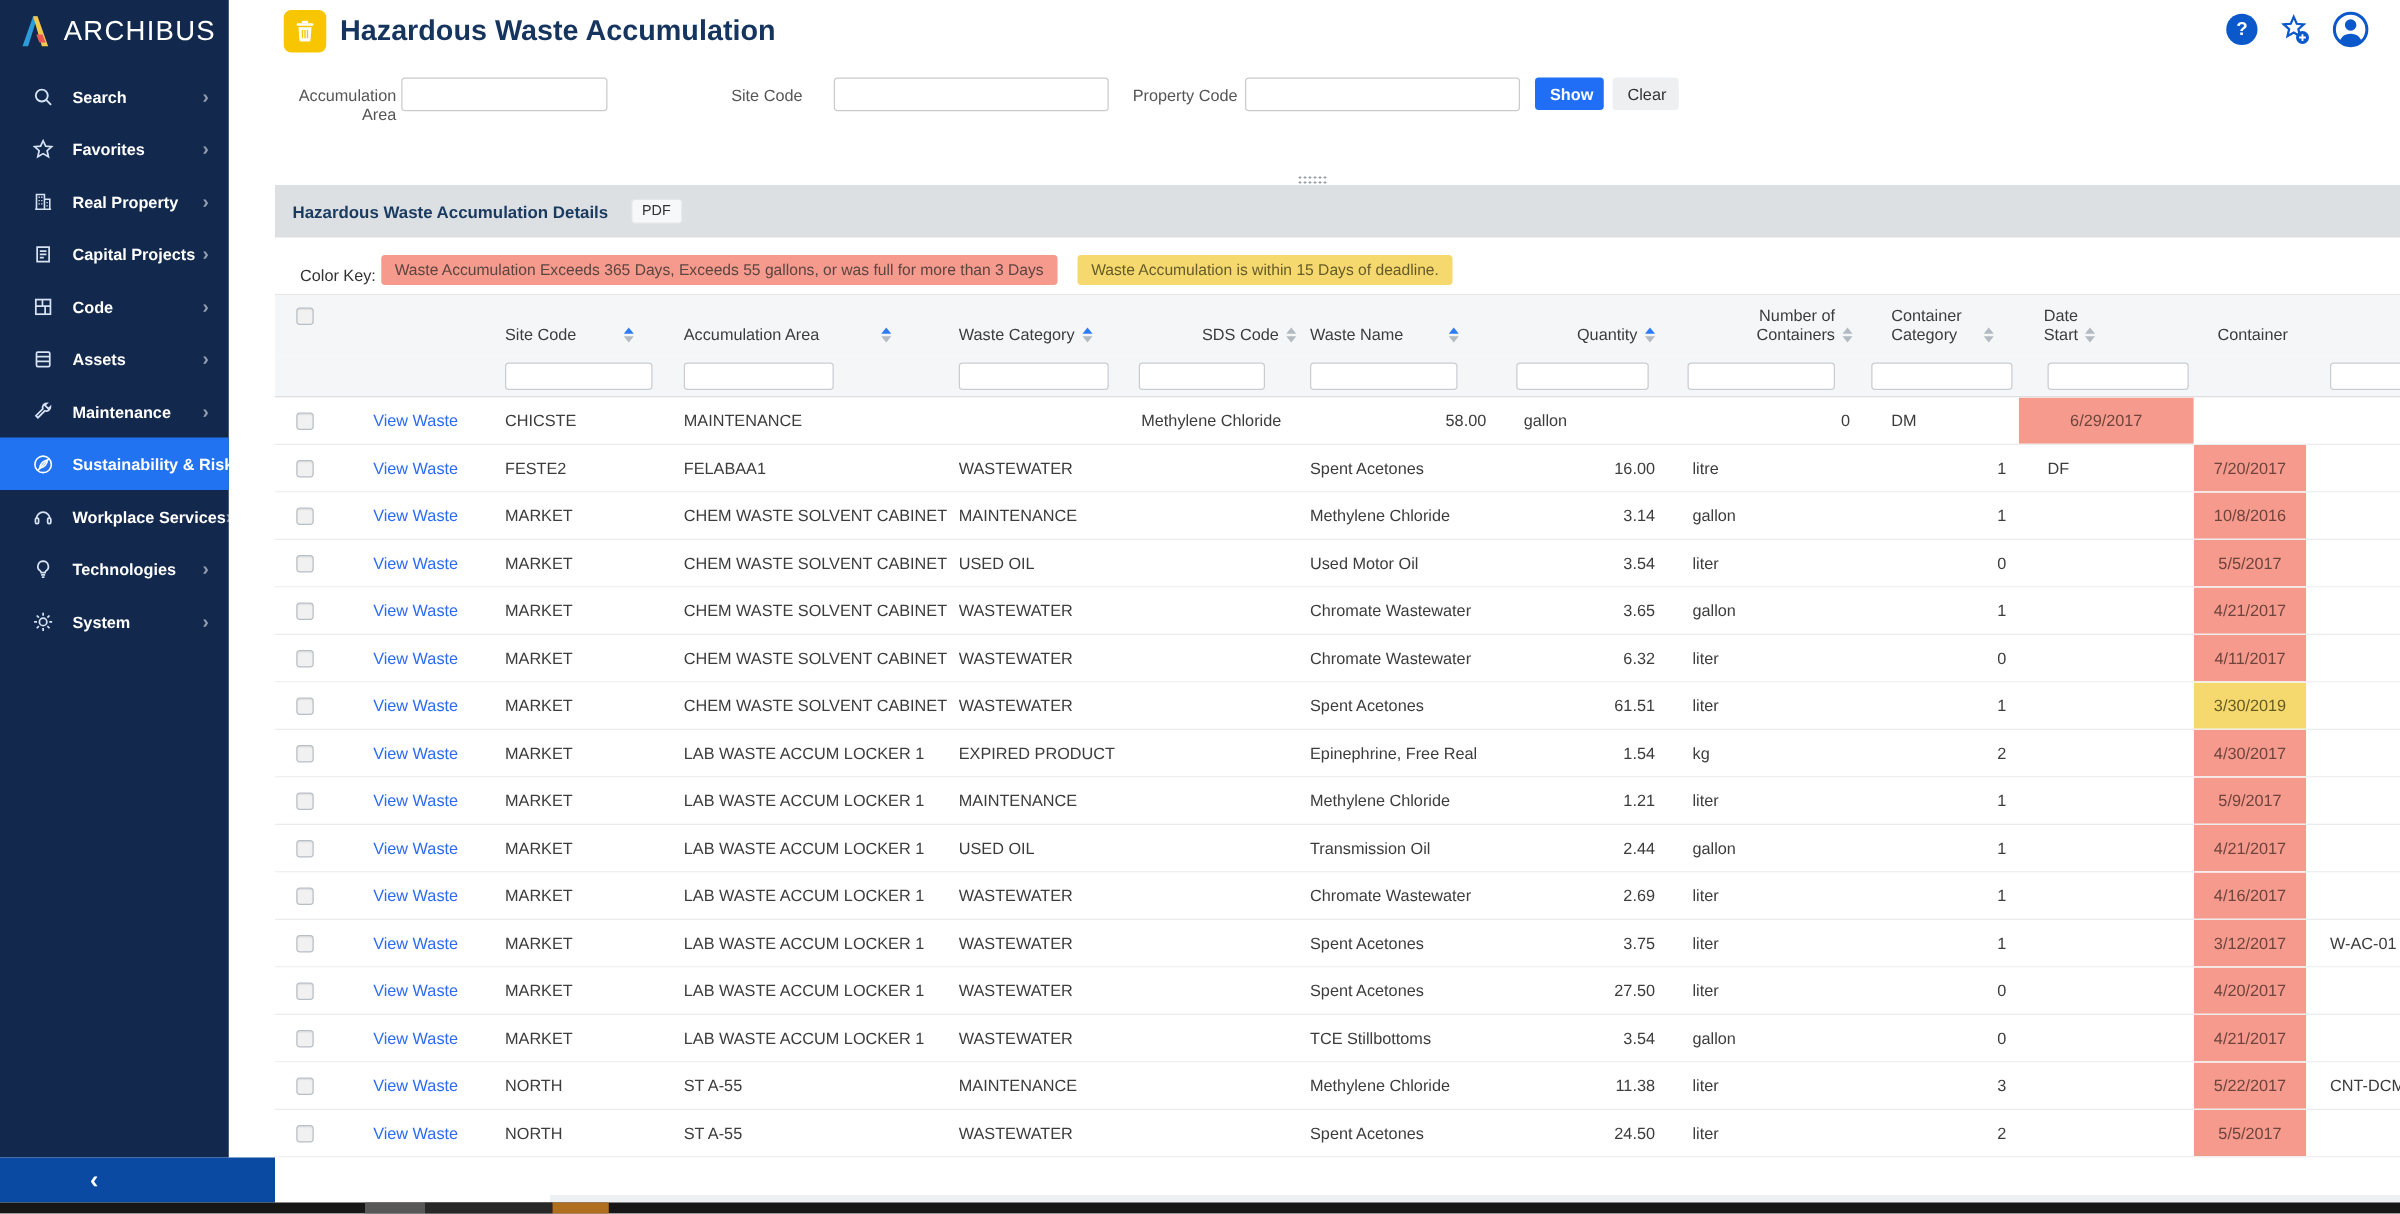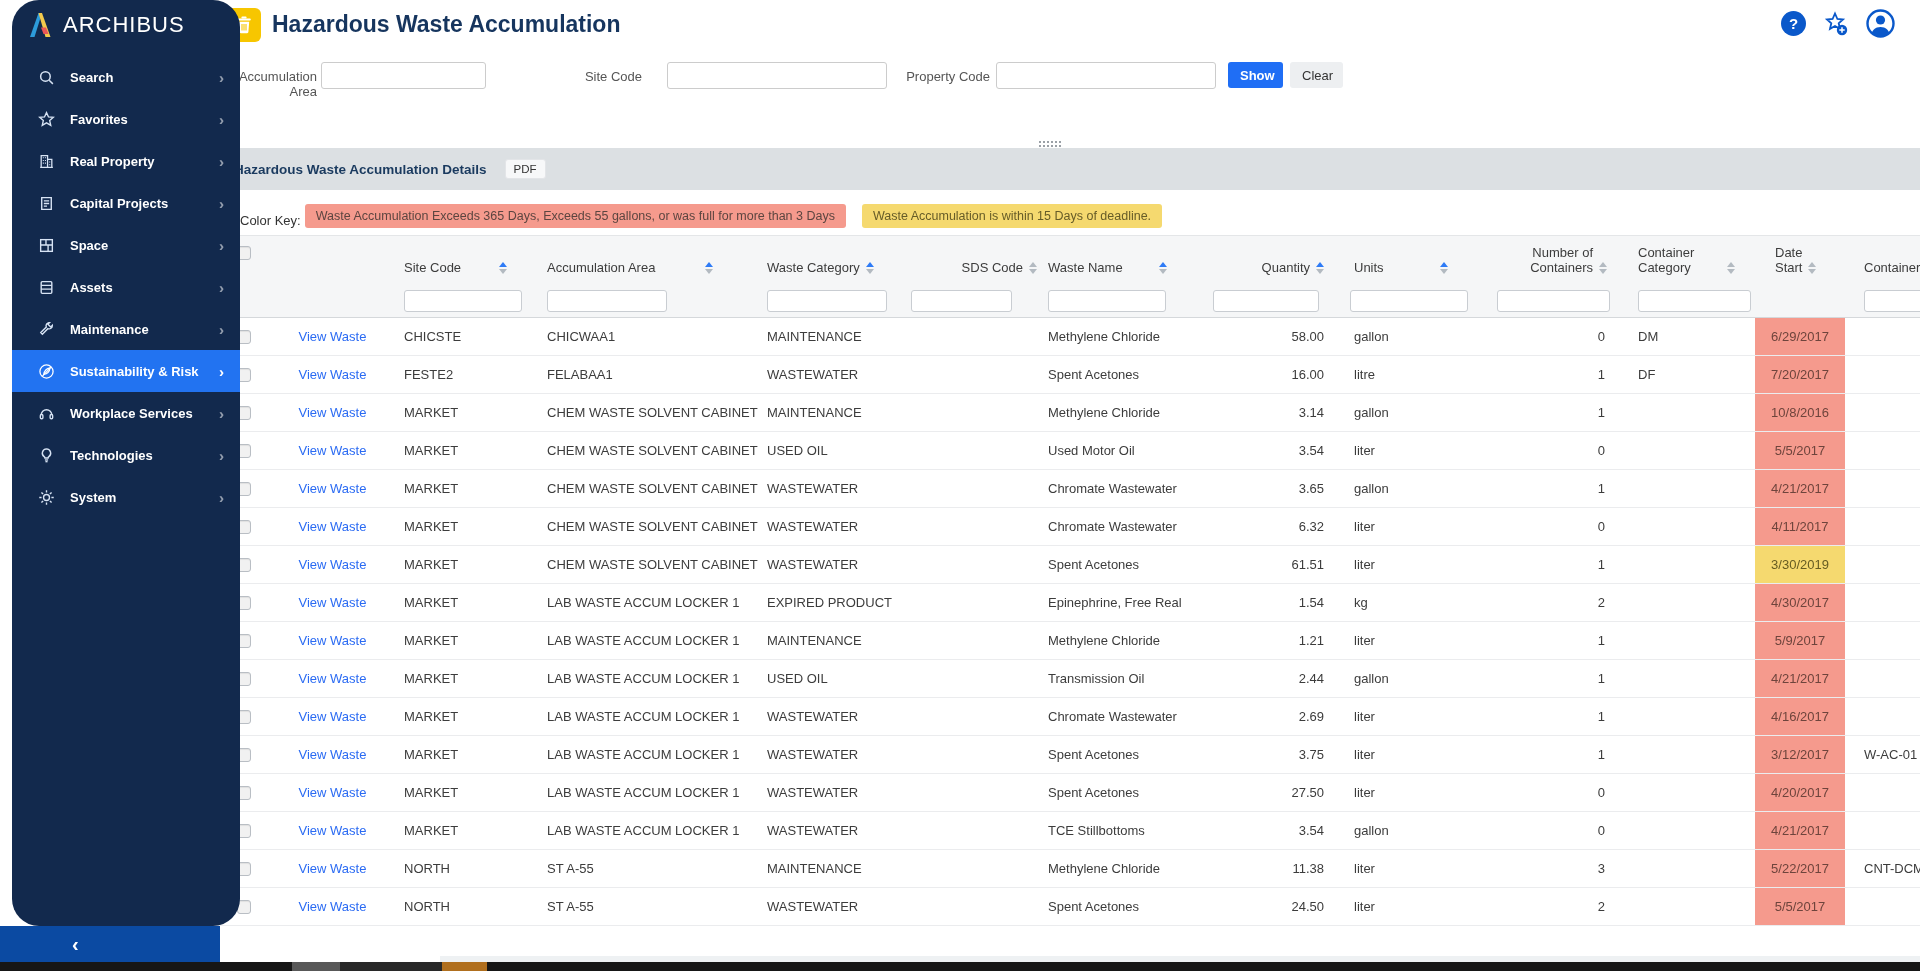--- a/index.html
+++ b/index.html
@@ -1,20 +1,20 @@
 <!DOCTYPE html>
 <html style="--sidebar-bg: #12294d; --selected-blue: #2273f1; --accent-blue: #1f6ef5; --icon-blue: #0a58ca; --title-navy: #16355e; --panel-gray: #dce0e3; --status-red: #f59a8d; --status-yellow: #f5d96f;"><head>
 <meta charset="utf-8">
 <style>
   * { margin:0; padding:0; box-sizing:border-box; }
   html,body { width:1920px; height:971px; font-family:"Liberation Sans","DejaVu Sans",sans-serif; }
   .screen { position:relative; width:1920px; height:971px; background:#fff; overflow:hidden; }
 
   
-  .sidebar { position:absolute; left:12px; top:0; width:228px; height:926px; background:var(--sidebar-bg,#12294d); z-index:5;border-radius:27px; }
+  .sidebar { position:absolute; left:0; top:0; width:183px; height:926px; background:var(--sidebar-bg,#12294d); z-index:5; }
   .logo { display:flex; align-items:center; gap:9px; padding:12px 0 0 16px; }
   .logo-text { color:#fff; font-size:22px; letter-spacing:1px; font-weight:400; }
   .nav { margin-top:18px; }
   .nav-item { display:flex; align-items:center; height:42px; padding:0 16px 0 26px; cursor:pointer; }
   .nav-item .nicon { width:17px; height:17px; margin-right:15px; flex:0 0 17px; }
   .nav-item .nlabel { color:#fff; font-size:13px; font-weight:700; flex:1; white-space:nowrap; }
   .nav-item .chev { color:rgba(255,255,255,.55); font-size:15px; font-weight:700; }
   .nav-item.selected { background:var(--selected-blue,#2273f1); }
   .nav-item.selected .chev { color:#fff; }
   .sidebar-collapse { position:absolute; left:0; top:926px; width:220px; height:36px; background:#0b4aa2; z-index:6; display:flex; align-items:center; }
@@ -159,21 +159,21 @@
             <path d="M5.5 5.5h5M5.5 8h5M5.5 10.5h3"></path>
           </svg>
         <span class="nlabel">Capital Projects</span>
           <span class="chev">›</span>
       </div>
       <div class="nav-item">
         <svg class="nicon" viewBox="0 0 16 16" fill="none" stroke="#d7e3f4" stroke-width="1.3">
             <rect x="2.5" y="2.5" width="11" height="11"></rect>
             <path d="M2.5 7.5h11M7.5 2.5v5M9.5 7.5v6"></path>
           </svg>
-        <span class="nlabel">Space</span>
+        <span class="nlabel">Code</span>
           <span class="chev">›</span>
       </div>
       <div class="nav-item">
         <svg class="nicon" viewBox="0 0 16 16" fill="none" stroke="#d7e3f4" stroke-width="1.3">
             <rect x="3" y="2.5" width="10" height="11" rx="1"></rect>
             <path d="M3 6h10M3 9.5h10"></path>
           </svg>
         <span class="nlabel">Assets</span>
           <span class="chev">›</span>
       </div>
@@ -325,27 +325,20 @@
               <i class="dn"></i>
             </span>
           </div>
         <div class="hcell right h-qty">
             <span class="hlabel">Quantity</span>
             <span class="sort active">
               <i class="up"></i>
               <i class="dn"></i>
             </span>
           </div>
-        <div class="hcell h-units">
-            <span class="hlabel">Units</span>
-            <span class="sort active">
-              <i class="up"></i>
-              <i class="dn"></i>
-            </span>
-          </div>
         <div class="hcell right h-ncon">
             <span class="hlines">
               <span>Number of</span>
               <span>Containers</span>
             </span>
             <span class="sort">
               <i class="up"></i>
               <i class="dn"></i>
             </span>
           </div>
@@ -412,21 +405,20 @@
 
       <div id="tbody">
   <div class="tgrid trow">
     <div class="cell c-check">
               <span class="checkbox"></span>
             </div>
     <div class="cell c-view">
               <a class="link">View Waste</a>
             </div>
     <div class="cell c-site">CHICSTE</div>
-    <div class="cell c-area">CHICWAA1</div>
     <div class="cell c-cat">MAINTENANCE</div>
     <div class="cell c-sds"></div>
     <div class="cell c-name">Methylene Chloride</div>
     <div class="cell c-qty">58.00</div>
     <div class="cell c-units">gallon</div>
     <div class="cell c-ncon">0</div>
     <div class="cell c-ccat">DM</div>
     <div class="cell c-date">
               <span class="datebox red">6/29/2017</span>
             </div>

